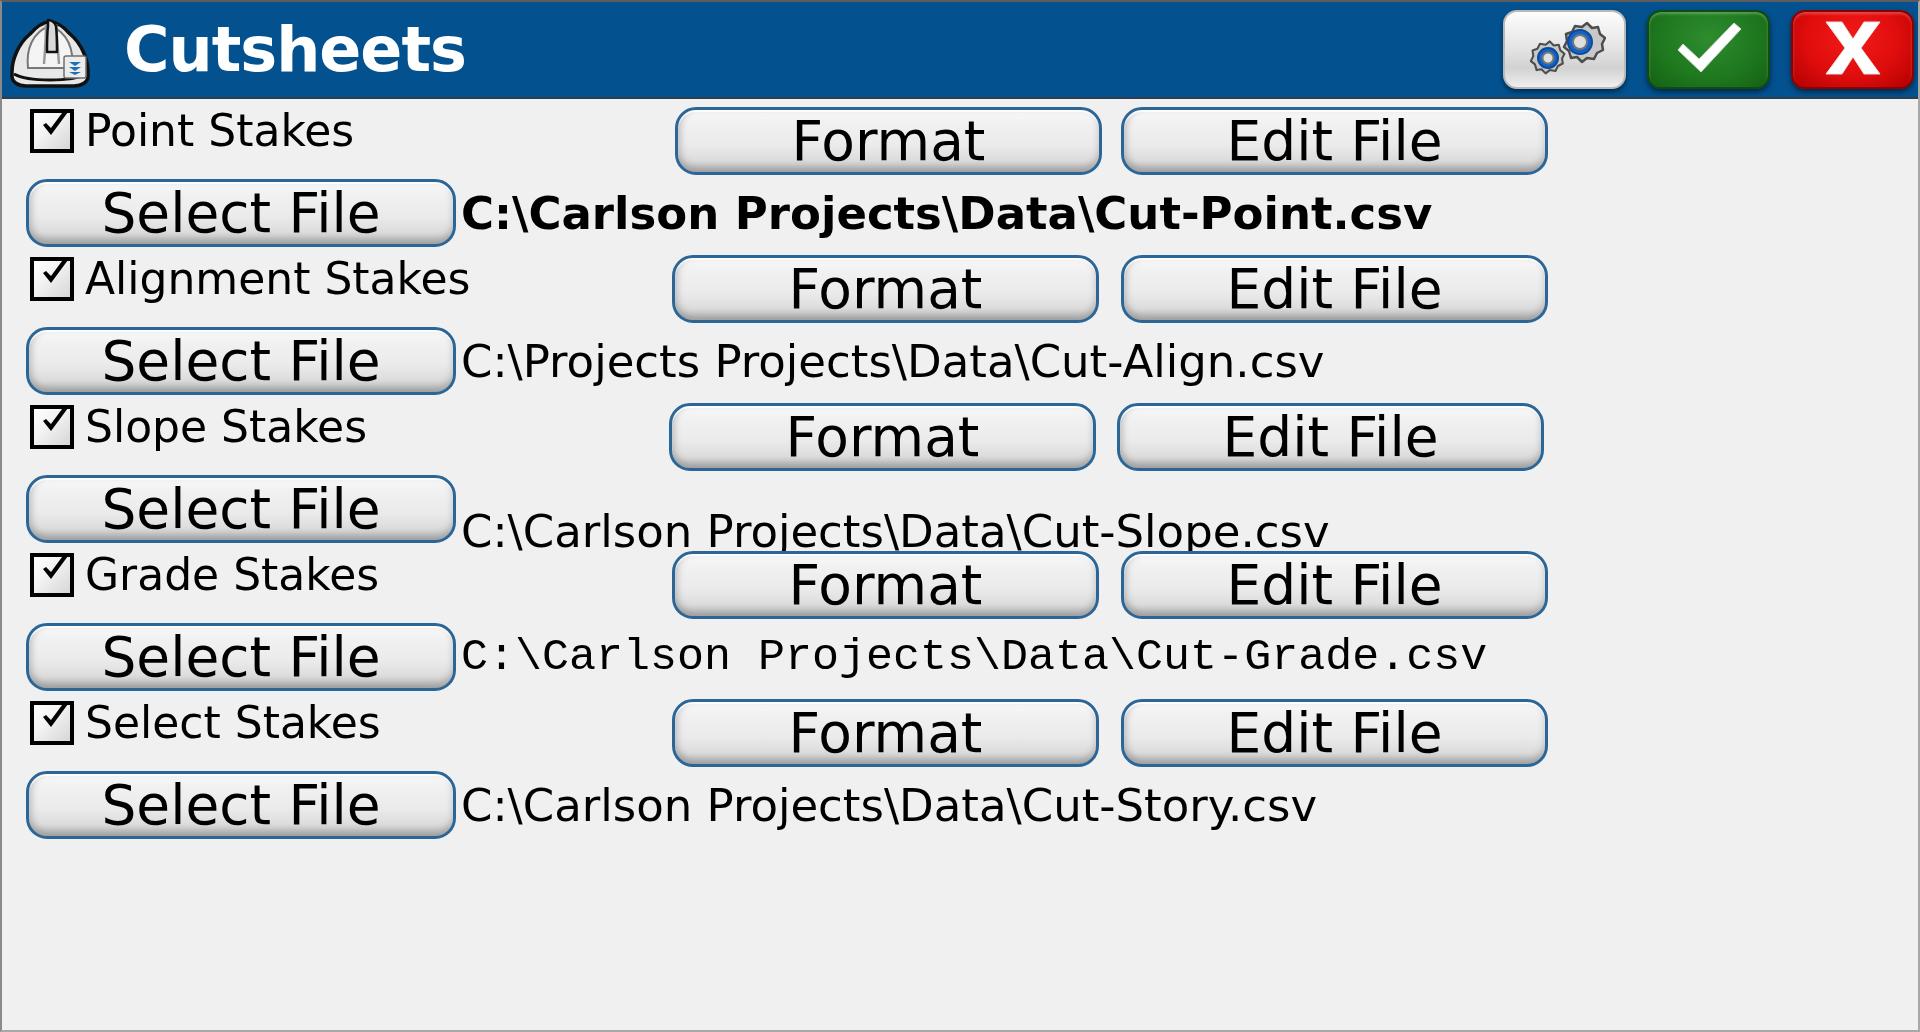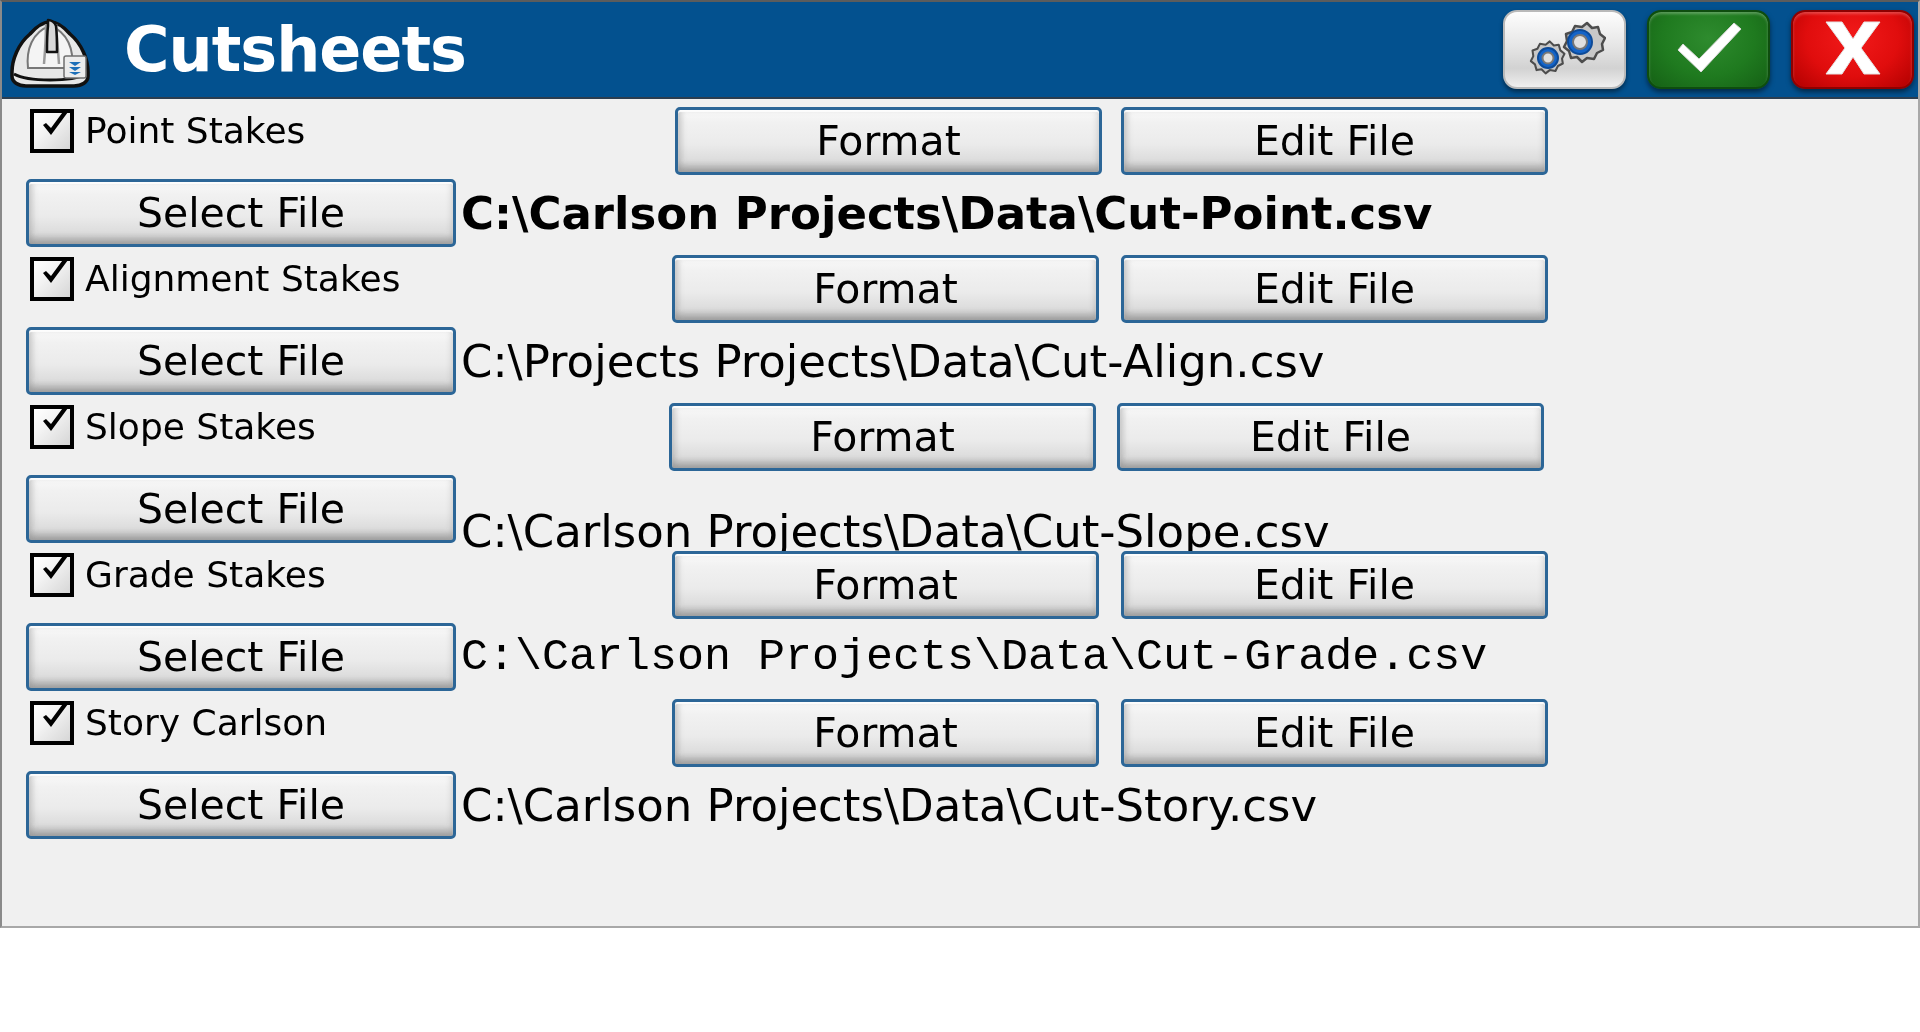--- a/index.html
+++ b/index.html
@@ -8,21 +8,21 @@
     margin: 0; padding: 0;
     width: 1920px; height: 1032px;
     overflow: hidden;
     font-family: "DejaVu Sans", sans-serif;
     background: #ffffff;
   }
 
   #app {
     position: relative;
     width: 1920px;
-    height: 928px;
+    height: 1032px;
     background: #f0f0f0;
     border: 2px solid #a8a8a8;
     border-top-color: #5c5c5c;
     border-left-color: #8a8a8a;
     overflow: hidden;
   }
 
   
   .titlebar {
     position: absolute;
@@ -109,39 +109,39 @@
     position: relative;
     flex: 0 0 auto;
     cursor: pointer;
   }
   .checkbox .tick {
     position: absolute;
     left: 5px; top: -3px;
     width: 32px; height: 32px;
   }
   .chk-label {
-    font-size: 36px;
+    font-size: 44px;
     color: #000000;
     margin-left: 11px;
     white-space: nowrap;
     line-height: 1;
     font-family: "DejaVu Sans", sans-serif;
   }
 
   
   .btn {
     position: absolute;
     background: linear-gradient(180deg,#fafafa 0%, #f1f1f1 20%, #ebebeb 55%, #dcdcdc 82%, #bdbdbd 100%);
     border: 3px solid #2c6697;
-    border-radius: 5px;
+    border-radius: 21px;
     display: flex;
     align-items: center;
     justify-content: center;
     color: #000000;
-    font-size: 41px;
+    font-size: 55px;
     font-family: "DejaVu Sans", sans-serif;
     cursor: pointer;
     box-shadow: inset 0 2px 1px rgba(255,255,255,0.9),
                 inset 0 -5px 7px rgba(120,120,120,0.38),
                 inset 3px 0 6px rgba(140,140,140,0.28);
     white-space: nowrap;
   }
 
   .path-text {
     position: absolute;
@@ -272,21 +272,21 @@
       <div class="path-text" style="left:459px; top:536px;font-family:Liberation Mono, monospace;">C:\Carlson Projects\Data\Cut-Grade.csv</div>
     </div>
 
     <div class="row">
       <div class="chk-line" style="top:602px;">
         <span class="checkbox">
           <svg class="tick" viewBox="0 0 32 32">
             <path d="M4 15 L12 25 L29 2 L26 -1 L12 18 L7 13 Z" fill="#000000"></path>
           </svg>
         </span>
-        <span class="chk-label">Story Carlson</span>
+        <span class="chk-label">Select Stakes</span>
       </div>
       <div class="btn" style="left:670px; top:600px; width:427px; height:68px;">Format</div>
       <div class="btn" style="left:1119px; top:600px; width:427px; height:68px;">Edit File</div>
       <div class="btn" style="left:24px; top:672px; width:430px; height:68px;">Select File</div>
       <div class="path-text" style="left:459px; top:684px;">C:\Carlson Projects\Data\Cut-Story.csv</div>
     </div>
 
   </div>
 </div>
 

